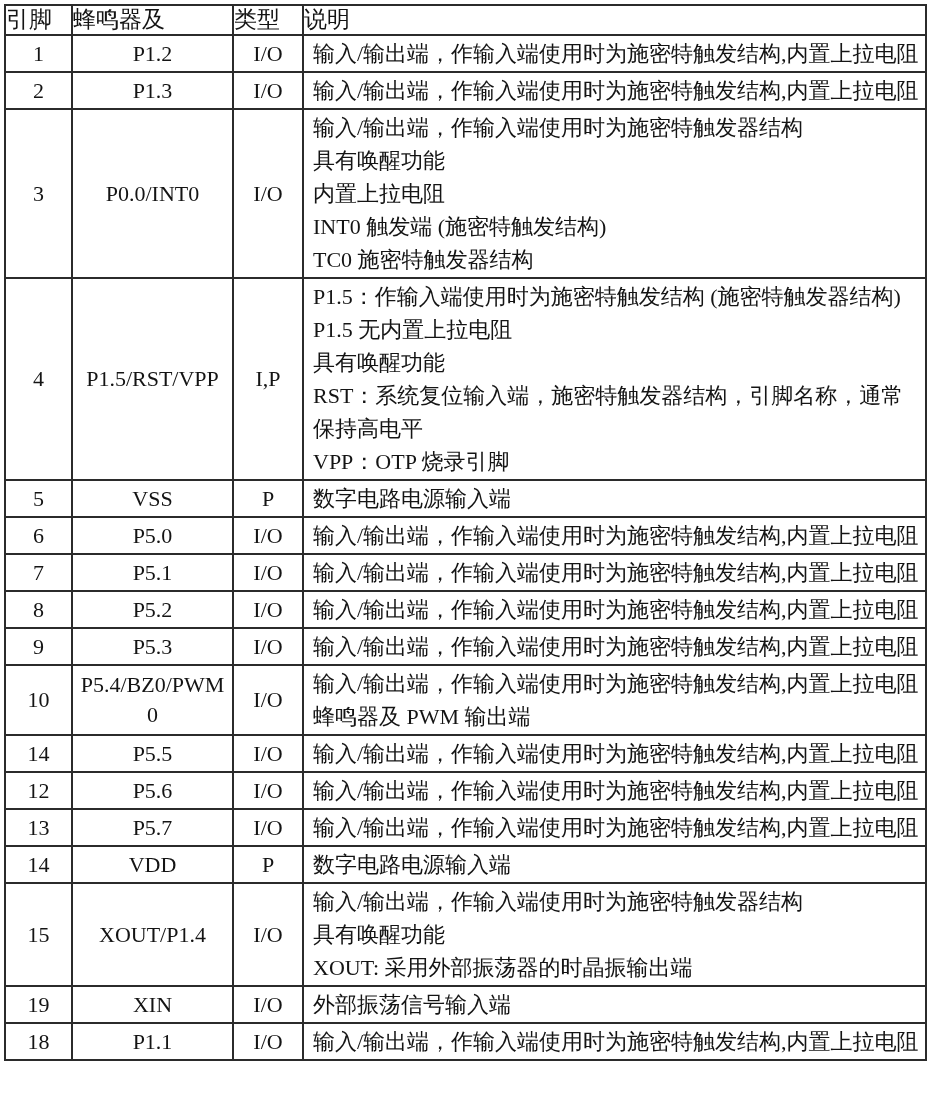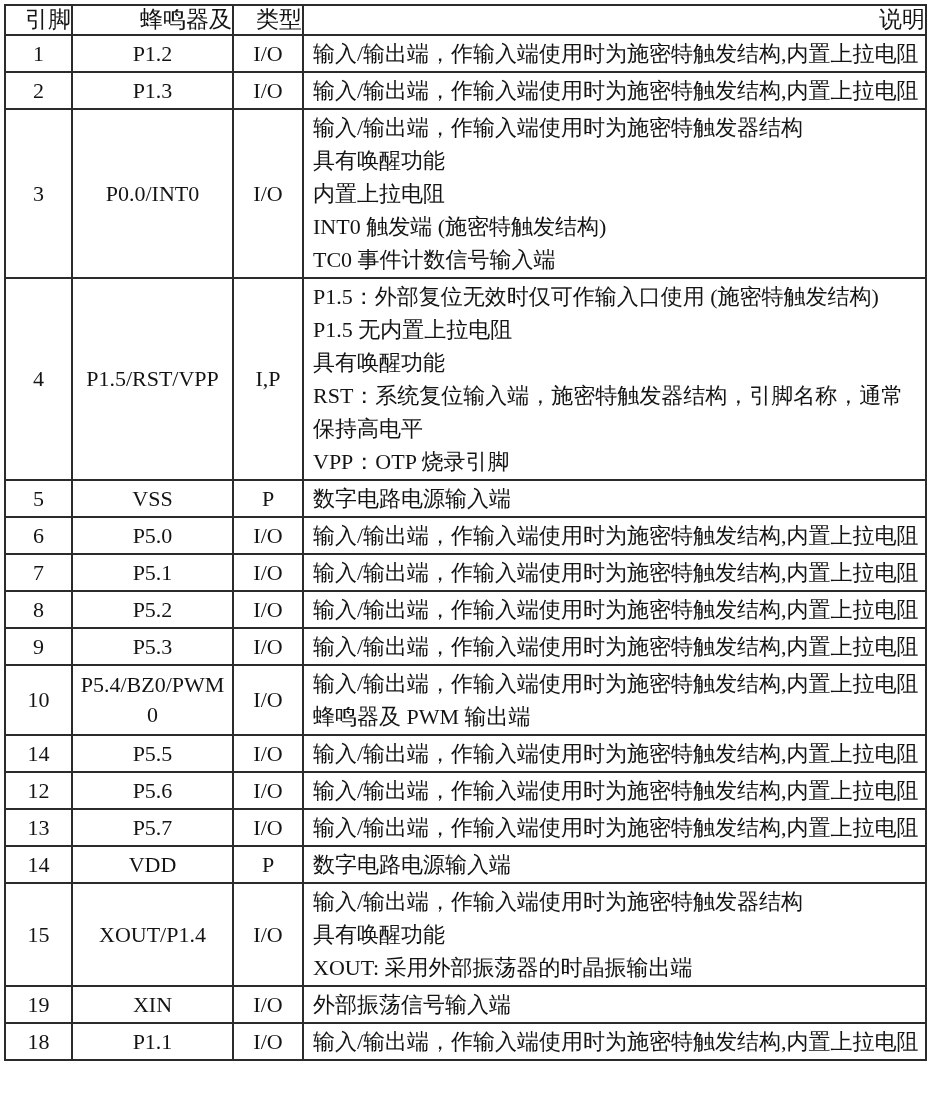--- a/index.html
+++ b/index.html
@@ -25,21 +25,21 @@
   .pin-table td {
     border: 2px solid #2b2b2b;
     box-sizing: border-box;
     background: #ffffff;
   }
   .pin-table th {
     font-weight: normal;
     font-size: 23px;
     height: 30px;
     line-height: 26px;
-    text-align: right;
+    text-align: left;
     vertical-align: middle;
     padding: 0;
   }
   td.c-pin, td.c-name, td.c-type {
     text-align: center;
     vertical-align: middle;
     font-size: 22px;
     line-height: 30px;
     padding: 0 3px;
   }
@@ -93,29 +93,29 @@
     </tr>
     <tr>
       <td class="c-pin">3</td>
       <td class="c-name">P0.0/INT0</td>
       <td class="c-type">I/O</td>
       <td class="c-desc">
         <div class="line">输入/输出端，作输入端使用时为施密特触发器结构</div>
         <div class="line">具有唤醒功能</div>
         <div class="line">内置上拉电阻</div>
         <div class="line">INT0 触发端 (施密特触发结构)</div>
-        <div class="line">TC0 事件计数信号输入端</div>
+        <div class="line">TC0 施密特触发器结构</div>
       </td>
     </tr>
     <tr>
       <td class="c-pin">4</td>
       <td class="c-name">P1.5/RST/VPP</td>
       <td class="c-type">I,P</td>
       <td class="c-desc">
-        <div class="line">P1.5：外部复位无效时仅可作输入口使用 (施密特触发结构)</div>
+        <div class="line">P1.5：作输入端使用时为施密特触发结构 (施密特触发器结构)</div>
         <div class="line">P1.5 无内置上拉电阻</div>
         <div class="line">具有唤醒功能</div>
         <div class="line">RST：系统复位输入端，施密特触发器结构，引脚名称，通常保持高电平</div>
         <div class="line">VPP：OTP 烧录引脚</div>
       </td>
     </tr>
     <tr>
       <td class="c-pin">5</td>
       <td class="c-name">VSS</td>
       <td class="c-type">P</td>

